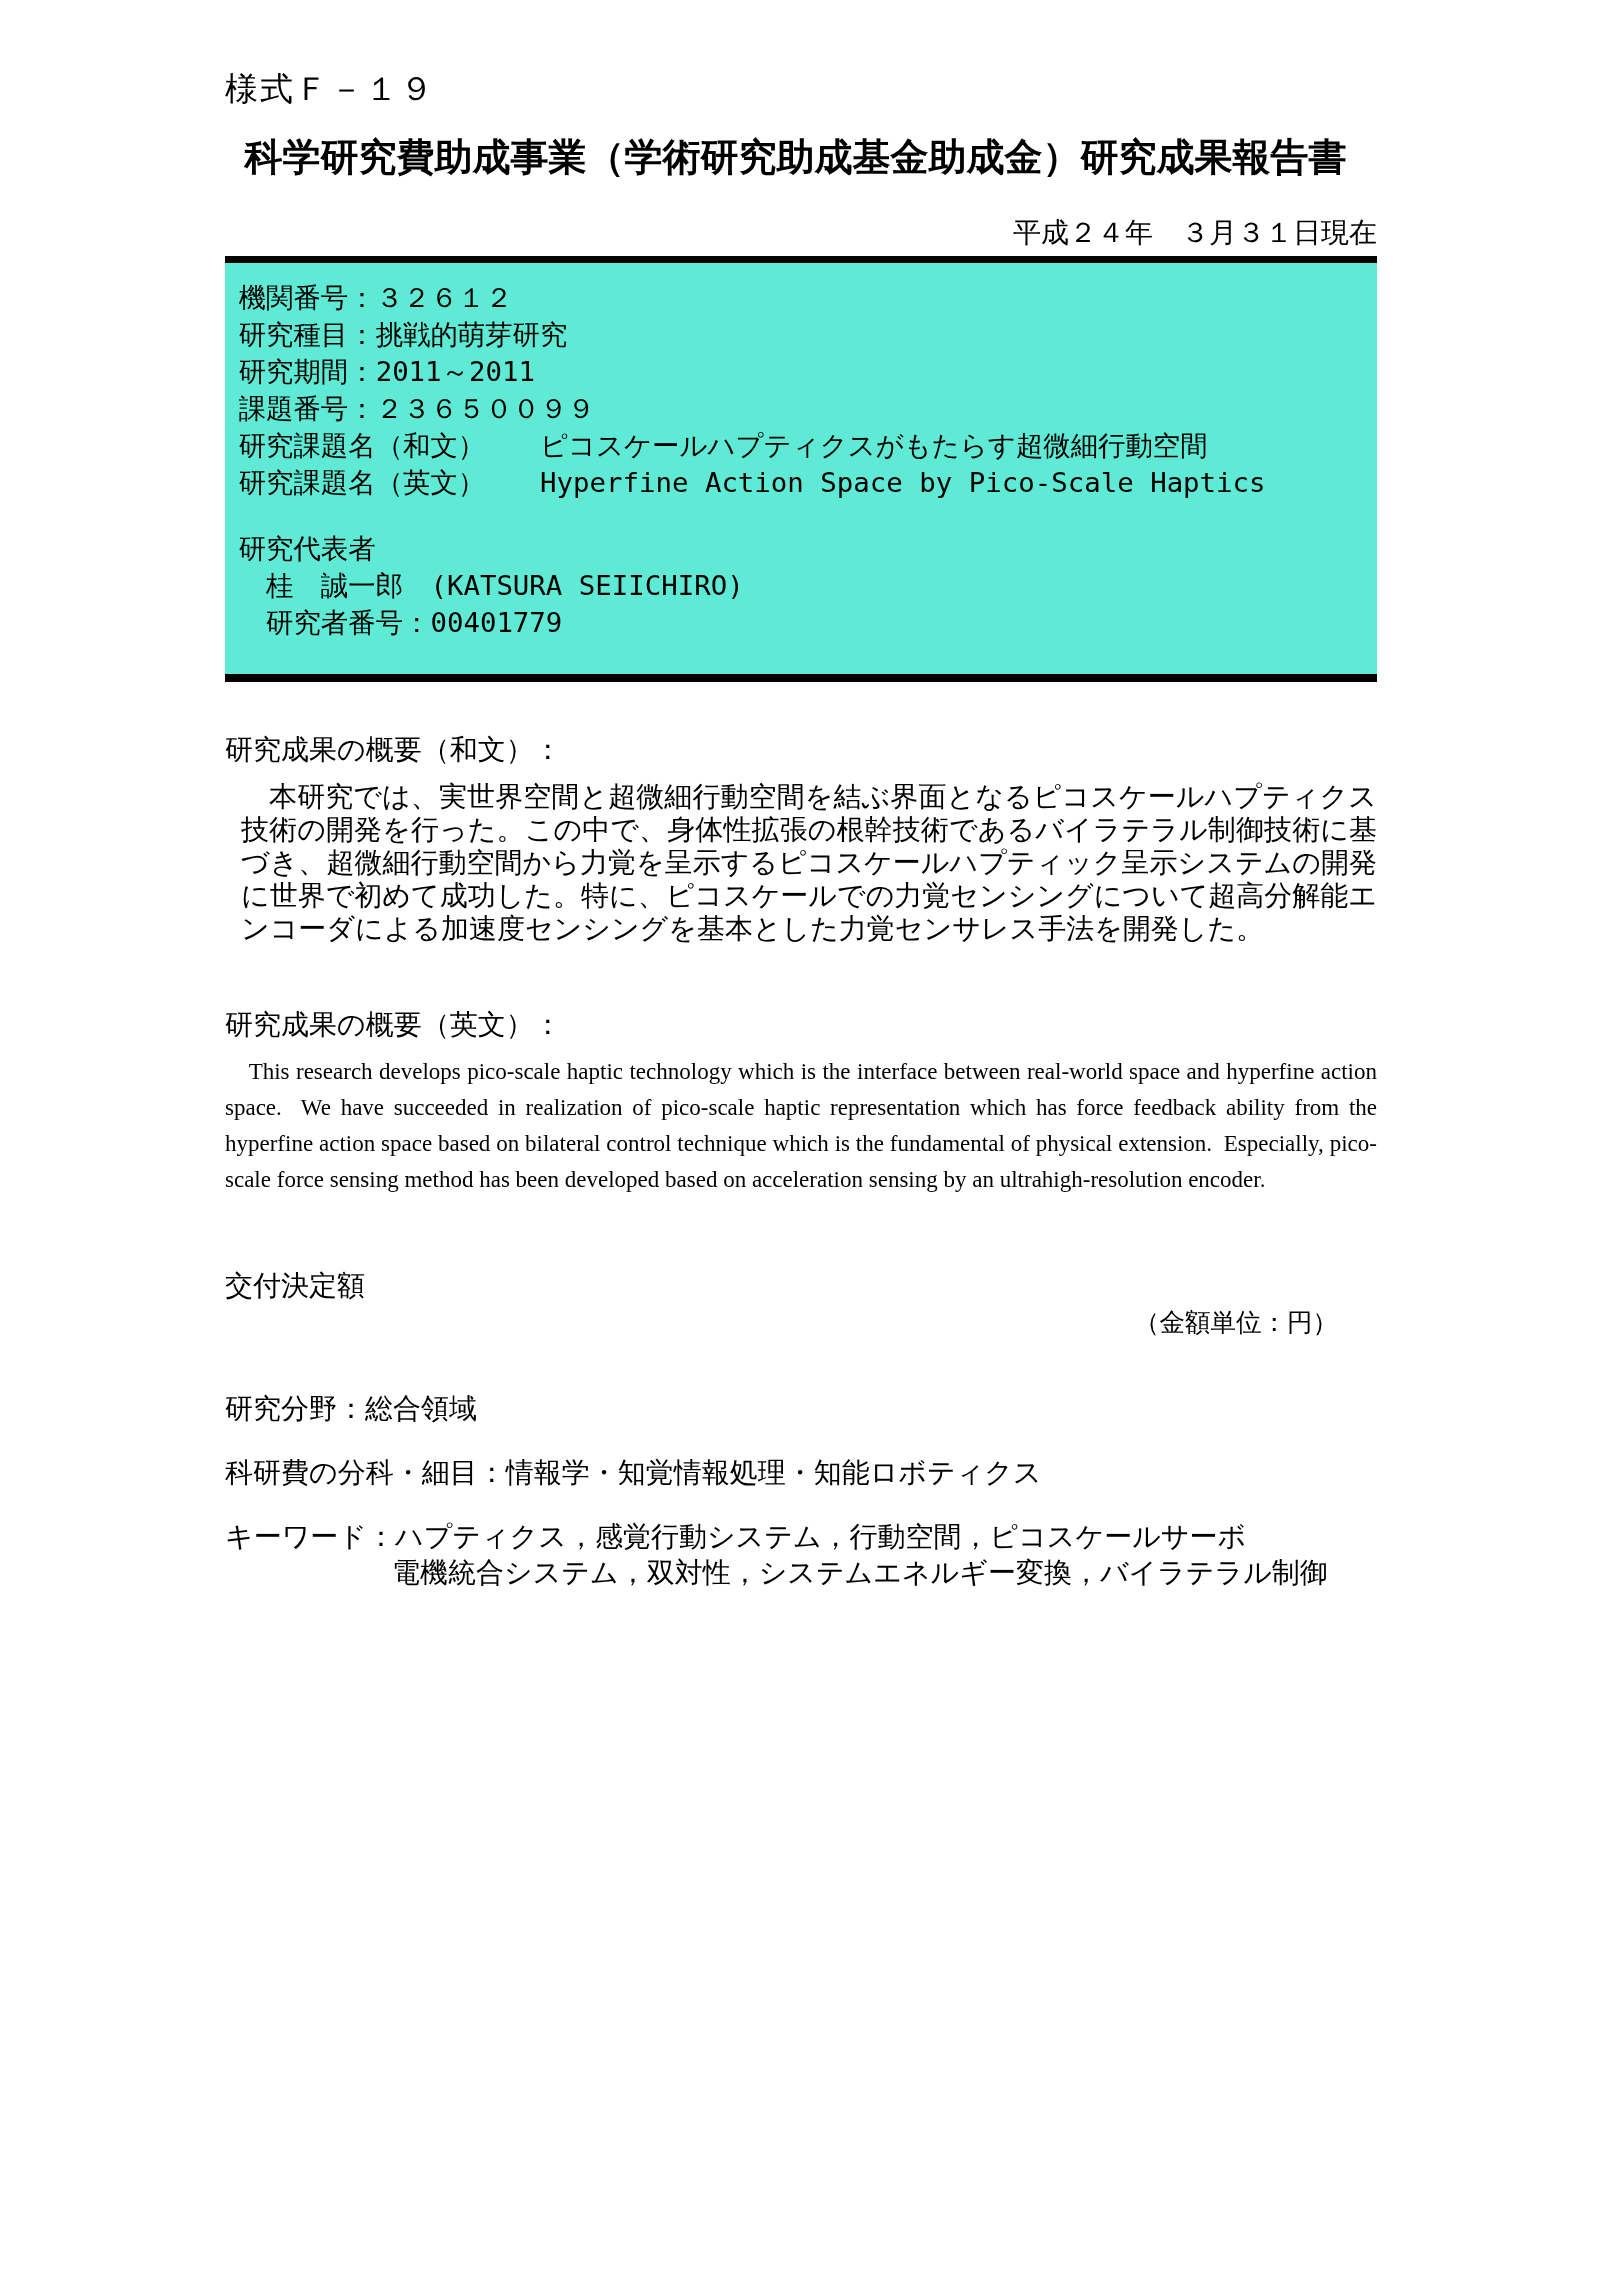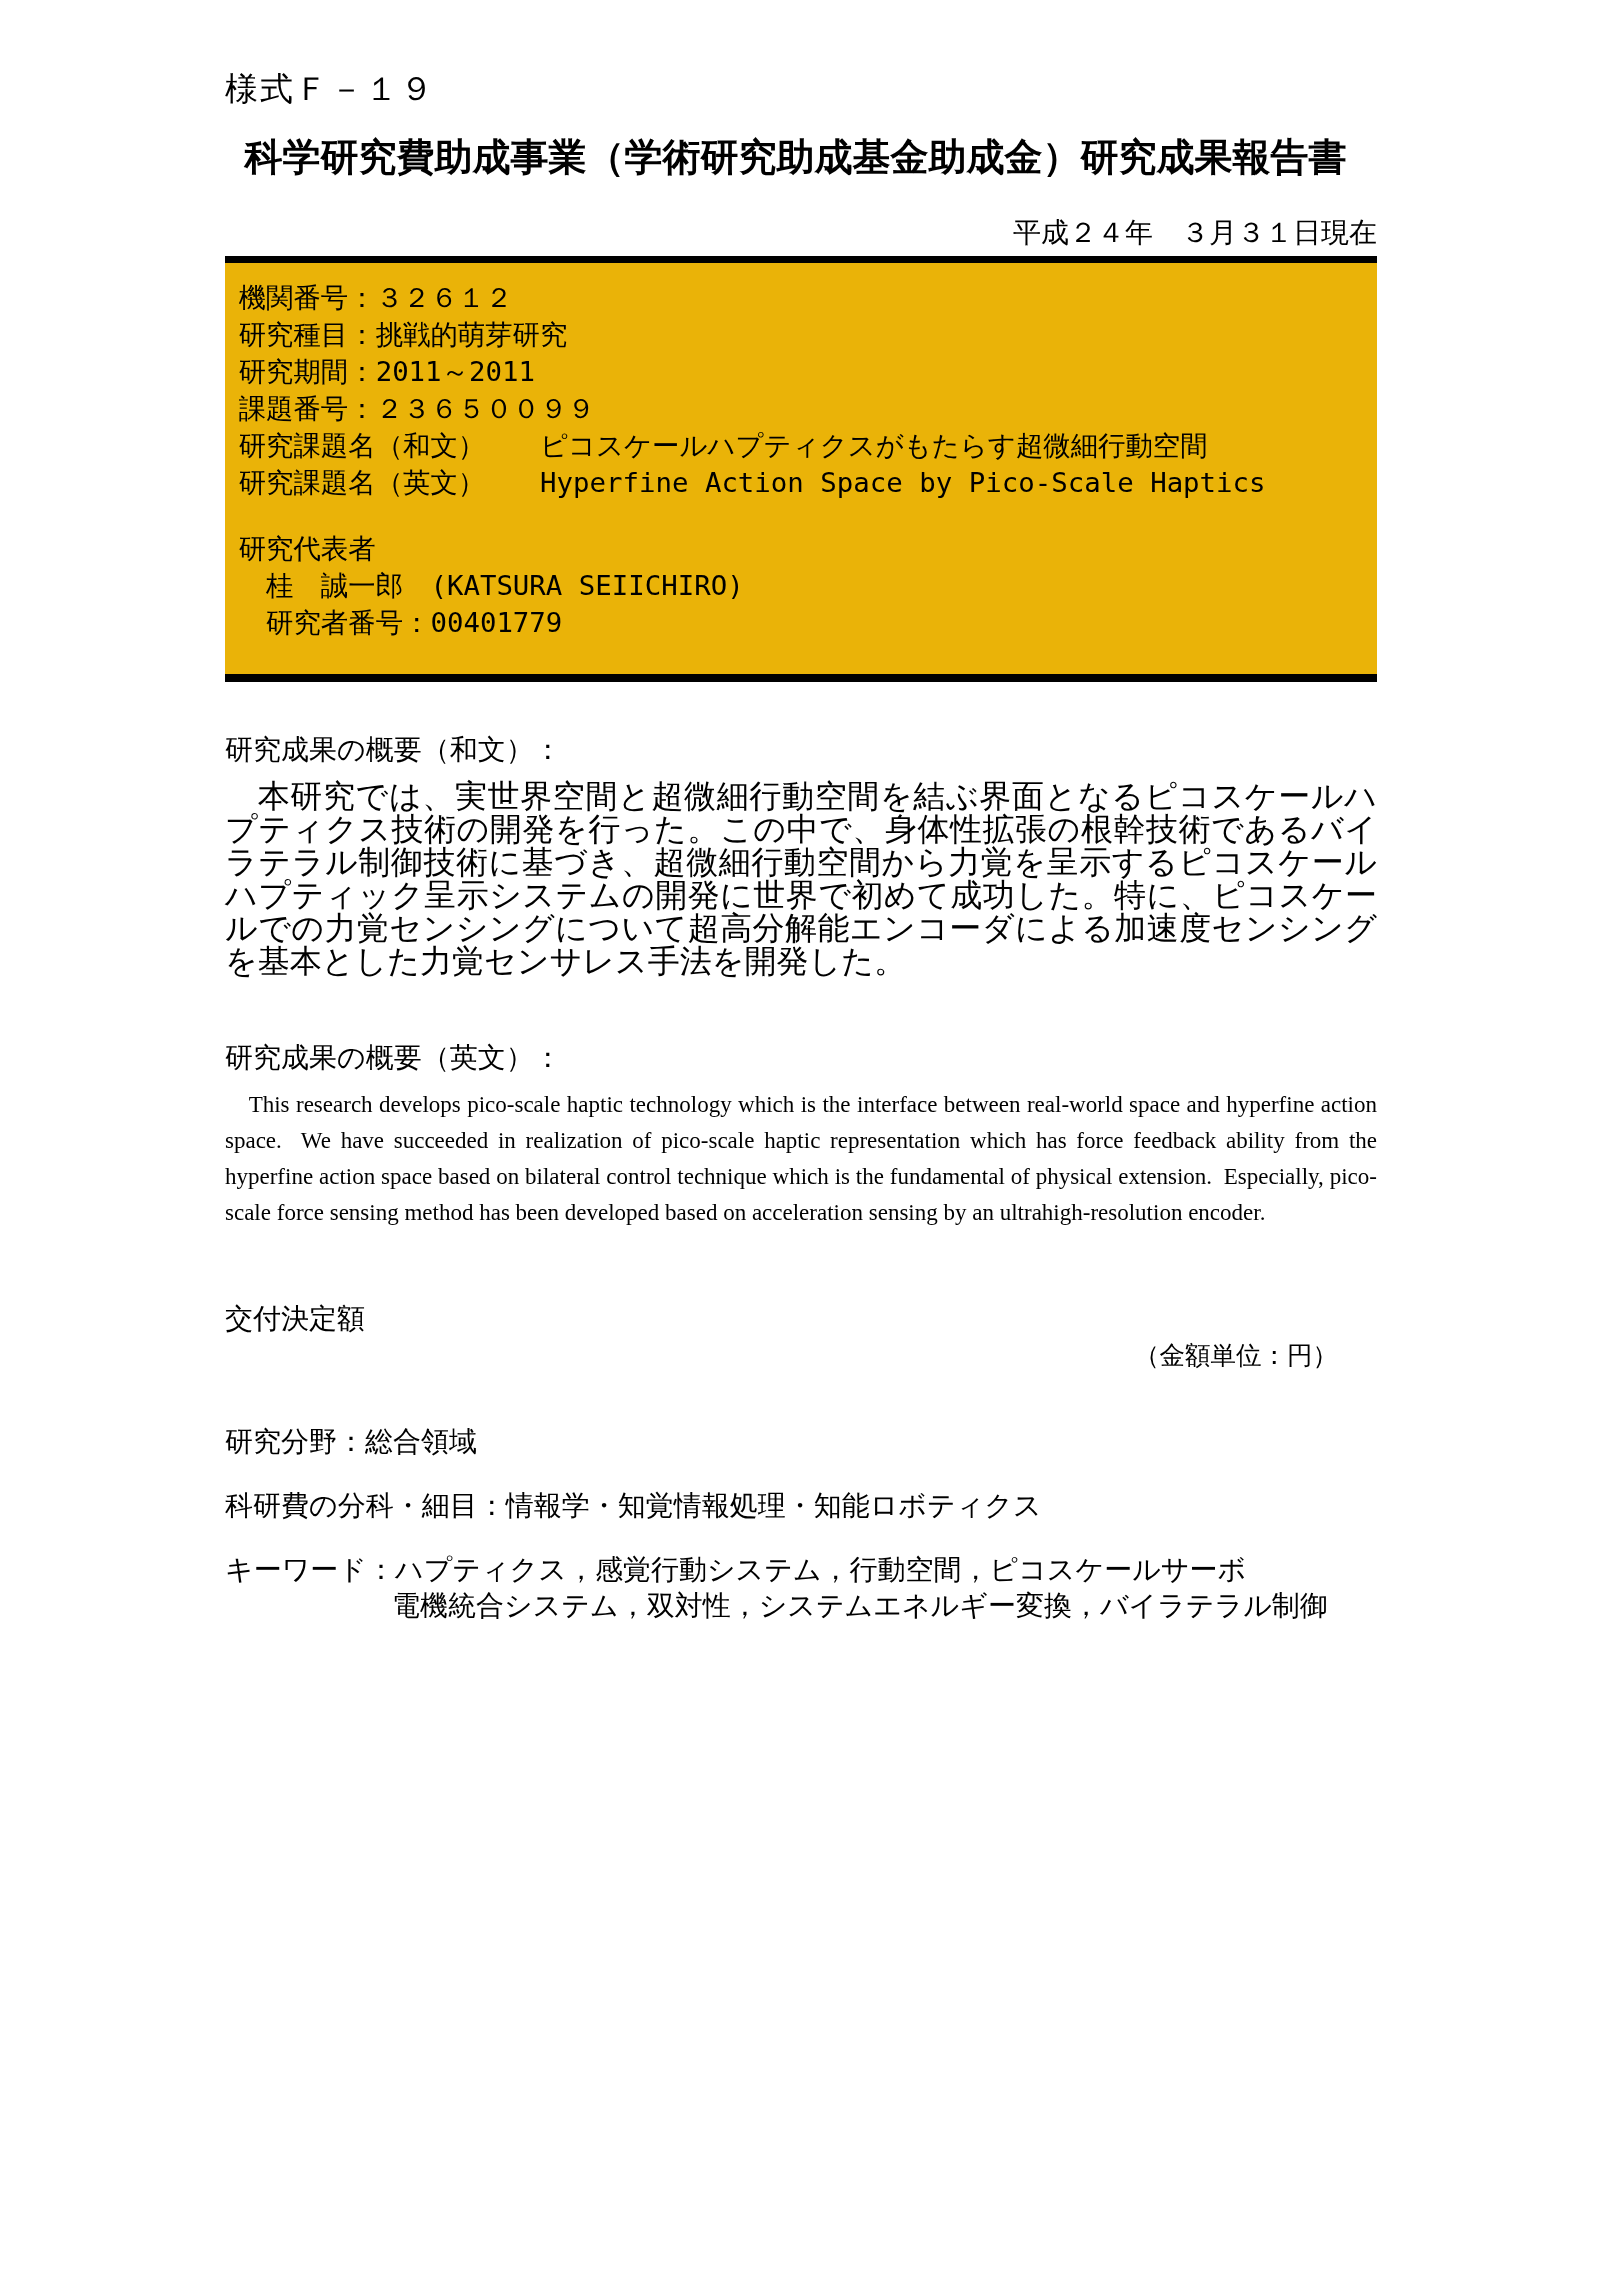--- a/index.html
+++ b/index.html
@@ -35,42 +35,43 @@
     white-space: nowrap;
   }
   .date-line {
     font-size: 28px;
     line-height: 33px;
     text-align: right;
     margin-top: 35px;
   }
   .info-box {
     margin-top: 7.8px;
-    background: #eab308;
+    background: #5eead4;
     border-top: 7.8px solid #000000;
     border-bottom: 8.8px solid #000000;
     padding: 15.7px 17.6px 33px 13.7px;
     font-family: "DejaVu Sans Mono", monospace;
     font-size: 27.4px;
     line-height: 37px;
   }
   .info-line { white-space: pre-wrap; }
   .info-spacer { height: 29px; }
   .section-label {
     font-size: 28px;
     line-height: 33px;
   }
   .sec-ja-label { margin-top: 51px; }
   .sec-en-label { margin-top: 63px; }
   .abstract-ja {
     margin-top: 13.7px;
-    font-size: 32px;
+    font-size: 28px;
     line-height: 33px;
     text-align: justify;
     white-space: pre-wrap;
+    margin-left: 16px;
   }
   .abstract-en {
     margin-top: 13.7px;
     font-size: 23px;
     line-height: 36px;
     text-align: justify;
     white-space: pre-wrap;
   }
   .budget-heading {
     margin-top: 71px;

